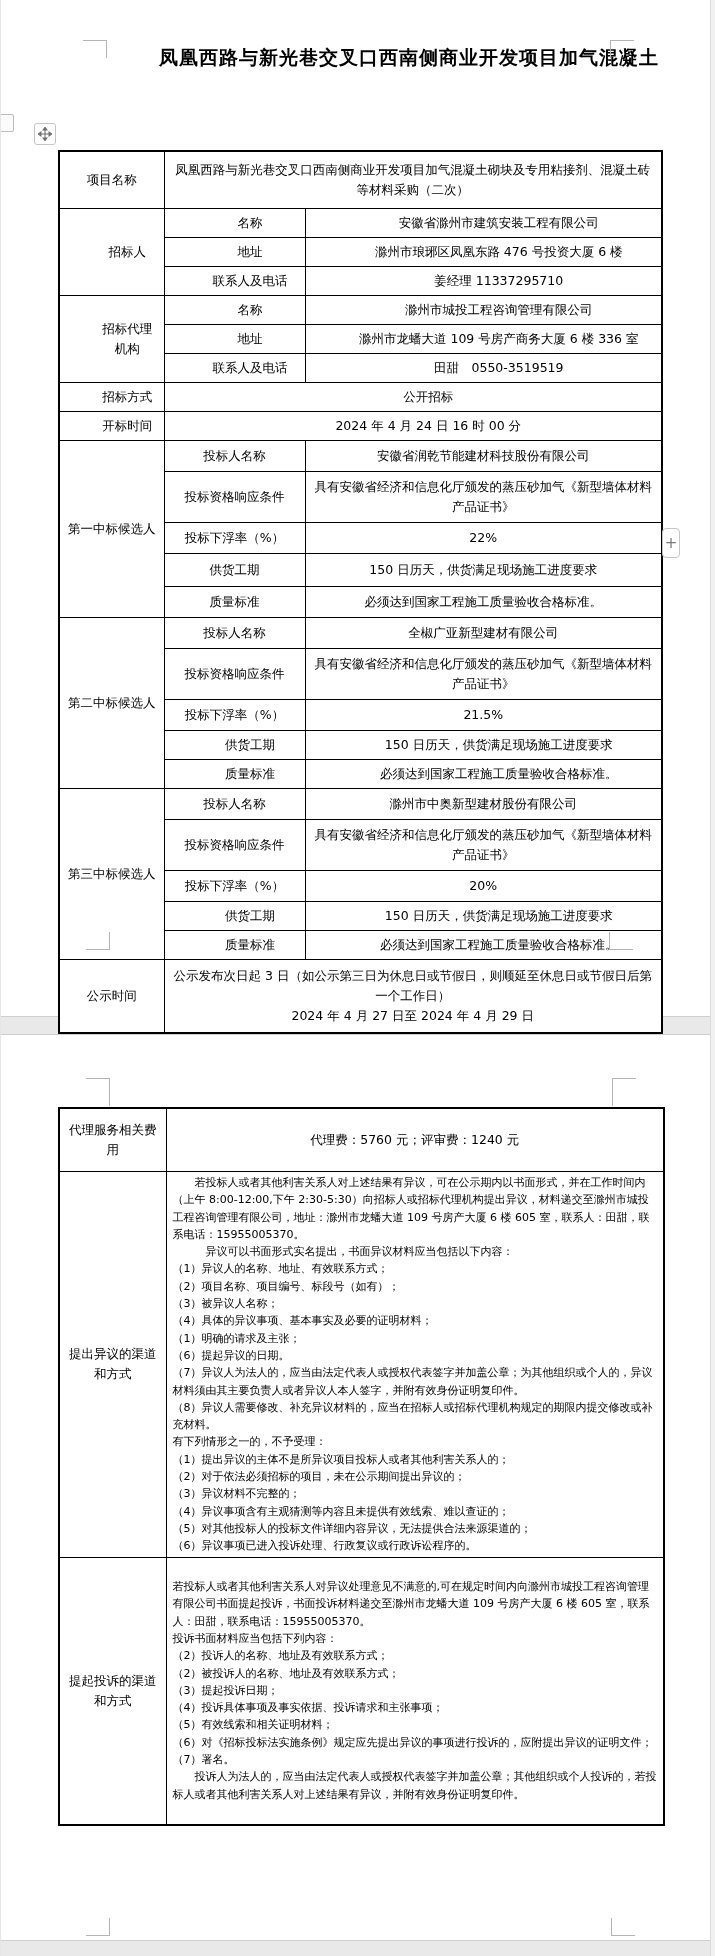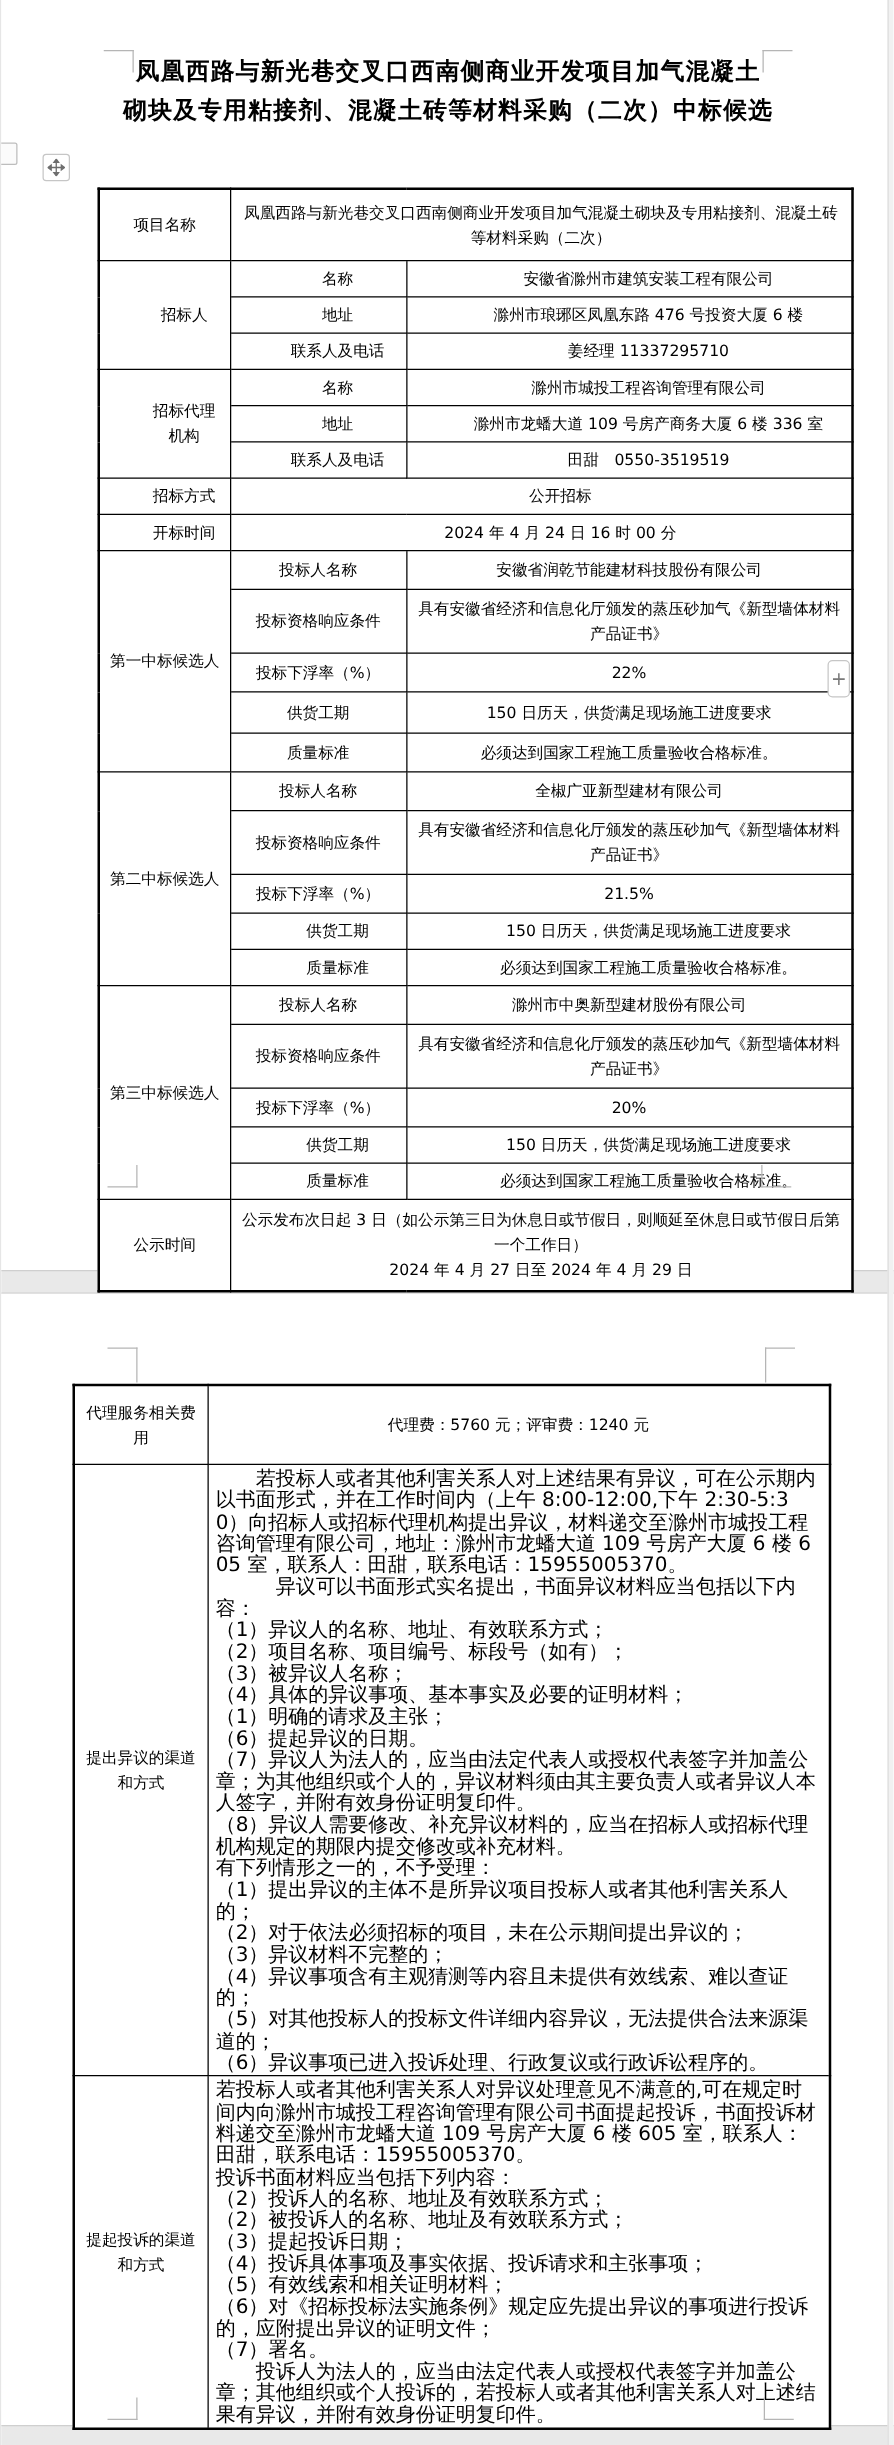--- a/index.html
+++ b/index.html
@@ -10,50 +10,49 @@
   .gap1{top:1016px;height:19px;}
   .gap2{top:1940px;height:16px;border-bottom:none;}
   .scroll-strip{position:absolute;right:0;top:0;width:5px;height:1956px;background:#f1f1f1;border-left:1px solid #dddddd;box-sizing:border-box;z-index:30;}
   
   .mark{position:absolute;width:24px;height:18px;box-sizing:border-box;z-index:5;}
   .mk-tl{border-top:1px solid #b5b5b5;border-right:1px solid #b5b5b5;}
   .mk-tr{border-top:1px solid #b5b5b5;border-left:1px solid #b5b5b5;}
   .mk-bl{border-bottom:1px solid #b5b5b5;border-right:1px solid #b5b5b5;}
   .mk-br{border-bottom:1px solid #b5b5b5;border-left:1px solid #b5b5b5;}
   
-  .doc-title{position:absolute;left:57px;top:42px;width:601px;text-align:center;font-size:19px;font-weight:bold;line-height:31px;letter-spacing:1px;}
+  .doc-title{position:absolute;left:57px;top:42px;width:601px;text-align:right;font-size:19px;font-weight:bold;line-height:31px;letter-spacing:1px;}
   
   .move-handle{position:absolute;left:33px;top:123px;width:22px;height:22px;background:#fff;border:1px solid #c6c6c6;border-radius:3px;box-sizing:border-box;display:flex;align-items:center;justify-content:center;z-index:10;}
   .side-frag{position:absolute;left:-6px;top:114px;width:19px;height:18px;background:#fbfbfb;border:1px solid #bdbdbd;border-radius:2px;box-sizing:border-box;z-index:10;}
   .plus-btn{position:absolute;left:661px;top:528px;width:18px;height:30px;background:#fff;border:1px solid #c6c6c6;border-radius:4px;box-sizing:border-box;color:#7a7a7a;font-size:15px;line-height:28px;text-align:center;z-index:10;}
   
   .doc-table{position:absolute;border-collapse:collapse;table-layout:fixed;background:#fff;font-size:12.5px;z-index:2;}
   .doc-table{border:2px solid #000;}
   .doc-table td{border:1px solid #000;vertical-align:middle;padding:2px 6px;overflow:hidden;word-break:break-all;}
-  .t1{left:57px;top:150px;width:603px;line-height:20px;margin-left:20px;}
+  .t1{left:57px;top:150px;width:603px;line-height:20px;}
   .t2{left:57px;top:1107px;width:605px;line-height:20px;}
   .lab,.val{text-align:center;}
   .h52 td{height:52px;} .h24 td{height:24px;padding-left:37px;} .h26 td{height:26px;} .h46 td{height:46px;} .h28 td{height:28px;} .h68 td{height:68px;} .h58 td{height:58px;}
-  .txt{text-align:left;font-size:16px;line-height:17.3px;padding:4px 8px;}
+  .txt{text-align:left;font-size:11px;line-height:17.3px;padding:4px 8px;}
   .txt div{margin:0;}
 </style>
 </head>
 <body>
 
 <div class="viewport">
 
   <div class="page" style="top:0;height:1016px;">
     <div class="mark mk-tl" style="left:82px;top:40px;"></div>
     <div class="mark mk-tr" style="left:609px;top:40px;"></div>
     <div class="mark mk-bl" style="left:85px;top:932px;"></div>
     <div class="mark mk-br" style="left:608px;top:932px;"></div>
 
     <div class="doc-title">
         <div>凤凰西路与新光巷交叉口西南侧商业开发项目加气混凝土</div>
-        <div>砌块及专用粘接剂、混凝土砖等材料采购（二次）中标候选</div>
       </div>
 
     <div class="move-handle">
       <svg width="14" height="14" viewBox="0 0 20 20">
         <g stroke="#6e6e6e" stroke-width="1.5" fill="#6e6e6e">
           <line x1="10" y1="4" x2="10" y2="16"></line>
           <line x1="4" y1="10" x2="16" y2="10"></line>
           <path d="M10 0.5 L7.3 4.2 L12.7 4.2 Z"></path>
           <path d="M10 19.5 L7.3 15.8 L12.7 15.8 Z"></path>
           <path d="M0.5 10 L4.2 7.3 L4.2 12.7 Z"></path>

